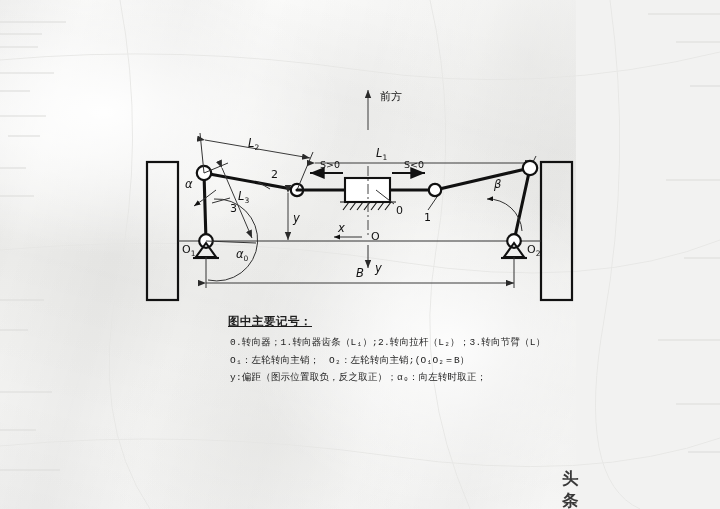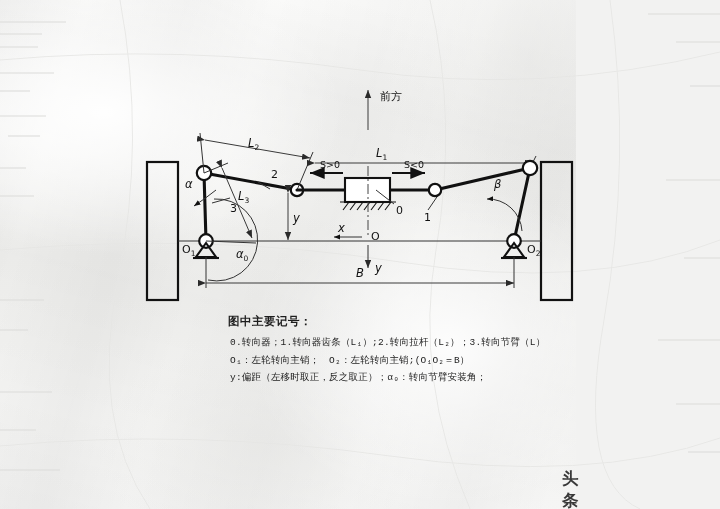--- a/index.html
+++ b/index.html
@@ -41,20 +41,21 @@
     left: 228px;
     top: 314px;
     width: 420px;
     color: #1d1d1d;
   }
   .legend-title {
     font-size: 11.5px;
     font-weight: 600;
     letter-spacing: 0.5px;
     margin-bottom: 5px;
+    text-decoration: underline;
   }
   .legend-line {
     font-size: 9.5px;
     line-height: 17.5px;
     letter-spacing: 0.2px;
     padding-left: 2px;
     white-space: nowrap;
     font-family: Liberation Mono, monospace;
   }
   .watermark {
@@ -315,21 +316,21 @@
       <line x1="206" y1="283" x2="514" y2="283" class="dim" marker-start="url(#ar)" marker-end="url(#ar)"></line>
       <text x="356" y="277" class="lbl-it">B</text>
     </g>
 
   </svg>
 
   <div class="legend">
     <div class="legend-title">图中主要记号：</div>
     <div class="legend-line">0.转向器；1.转向器齿条（L₁）;2.转向拉杆（L₂）；3.转向节臂（L）</div>
     <div class="legend-line">O₁：左轮转向主销；　O₂：左轮转向主销;(O₁O₂＝B）</div>
-    <div class="legend-line">y:偏距（左移时取正，反之取正）；α₀：转向节臂安装角；</div>
+    <div class="legend-line">y:偏距（图示位置取负，反之取正）；α₀：向左转时取正；</div>
   </div>
 
   <div class="watermark">
     <span>头条</span>
     <span class="wm-at">@</span><span>第e机械</span>
   </div>
 
 </div>
 
 </body></html>

